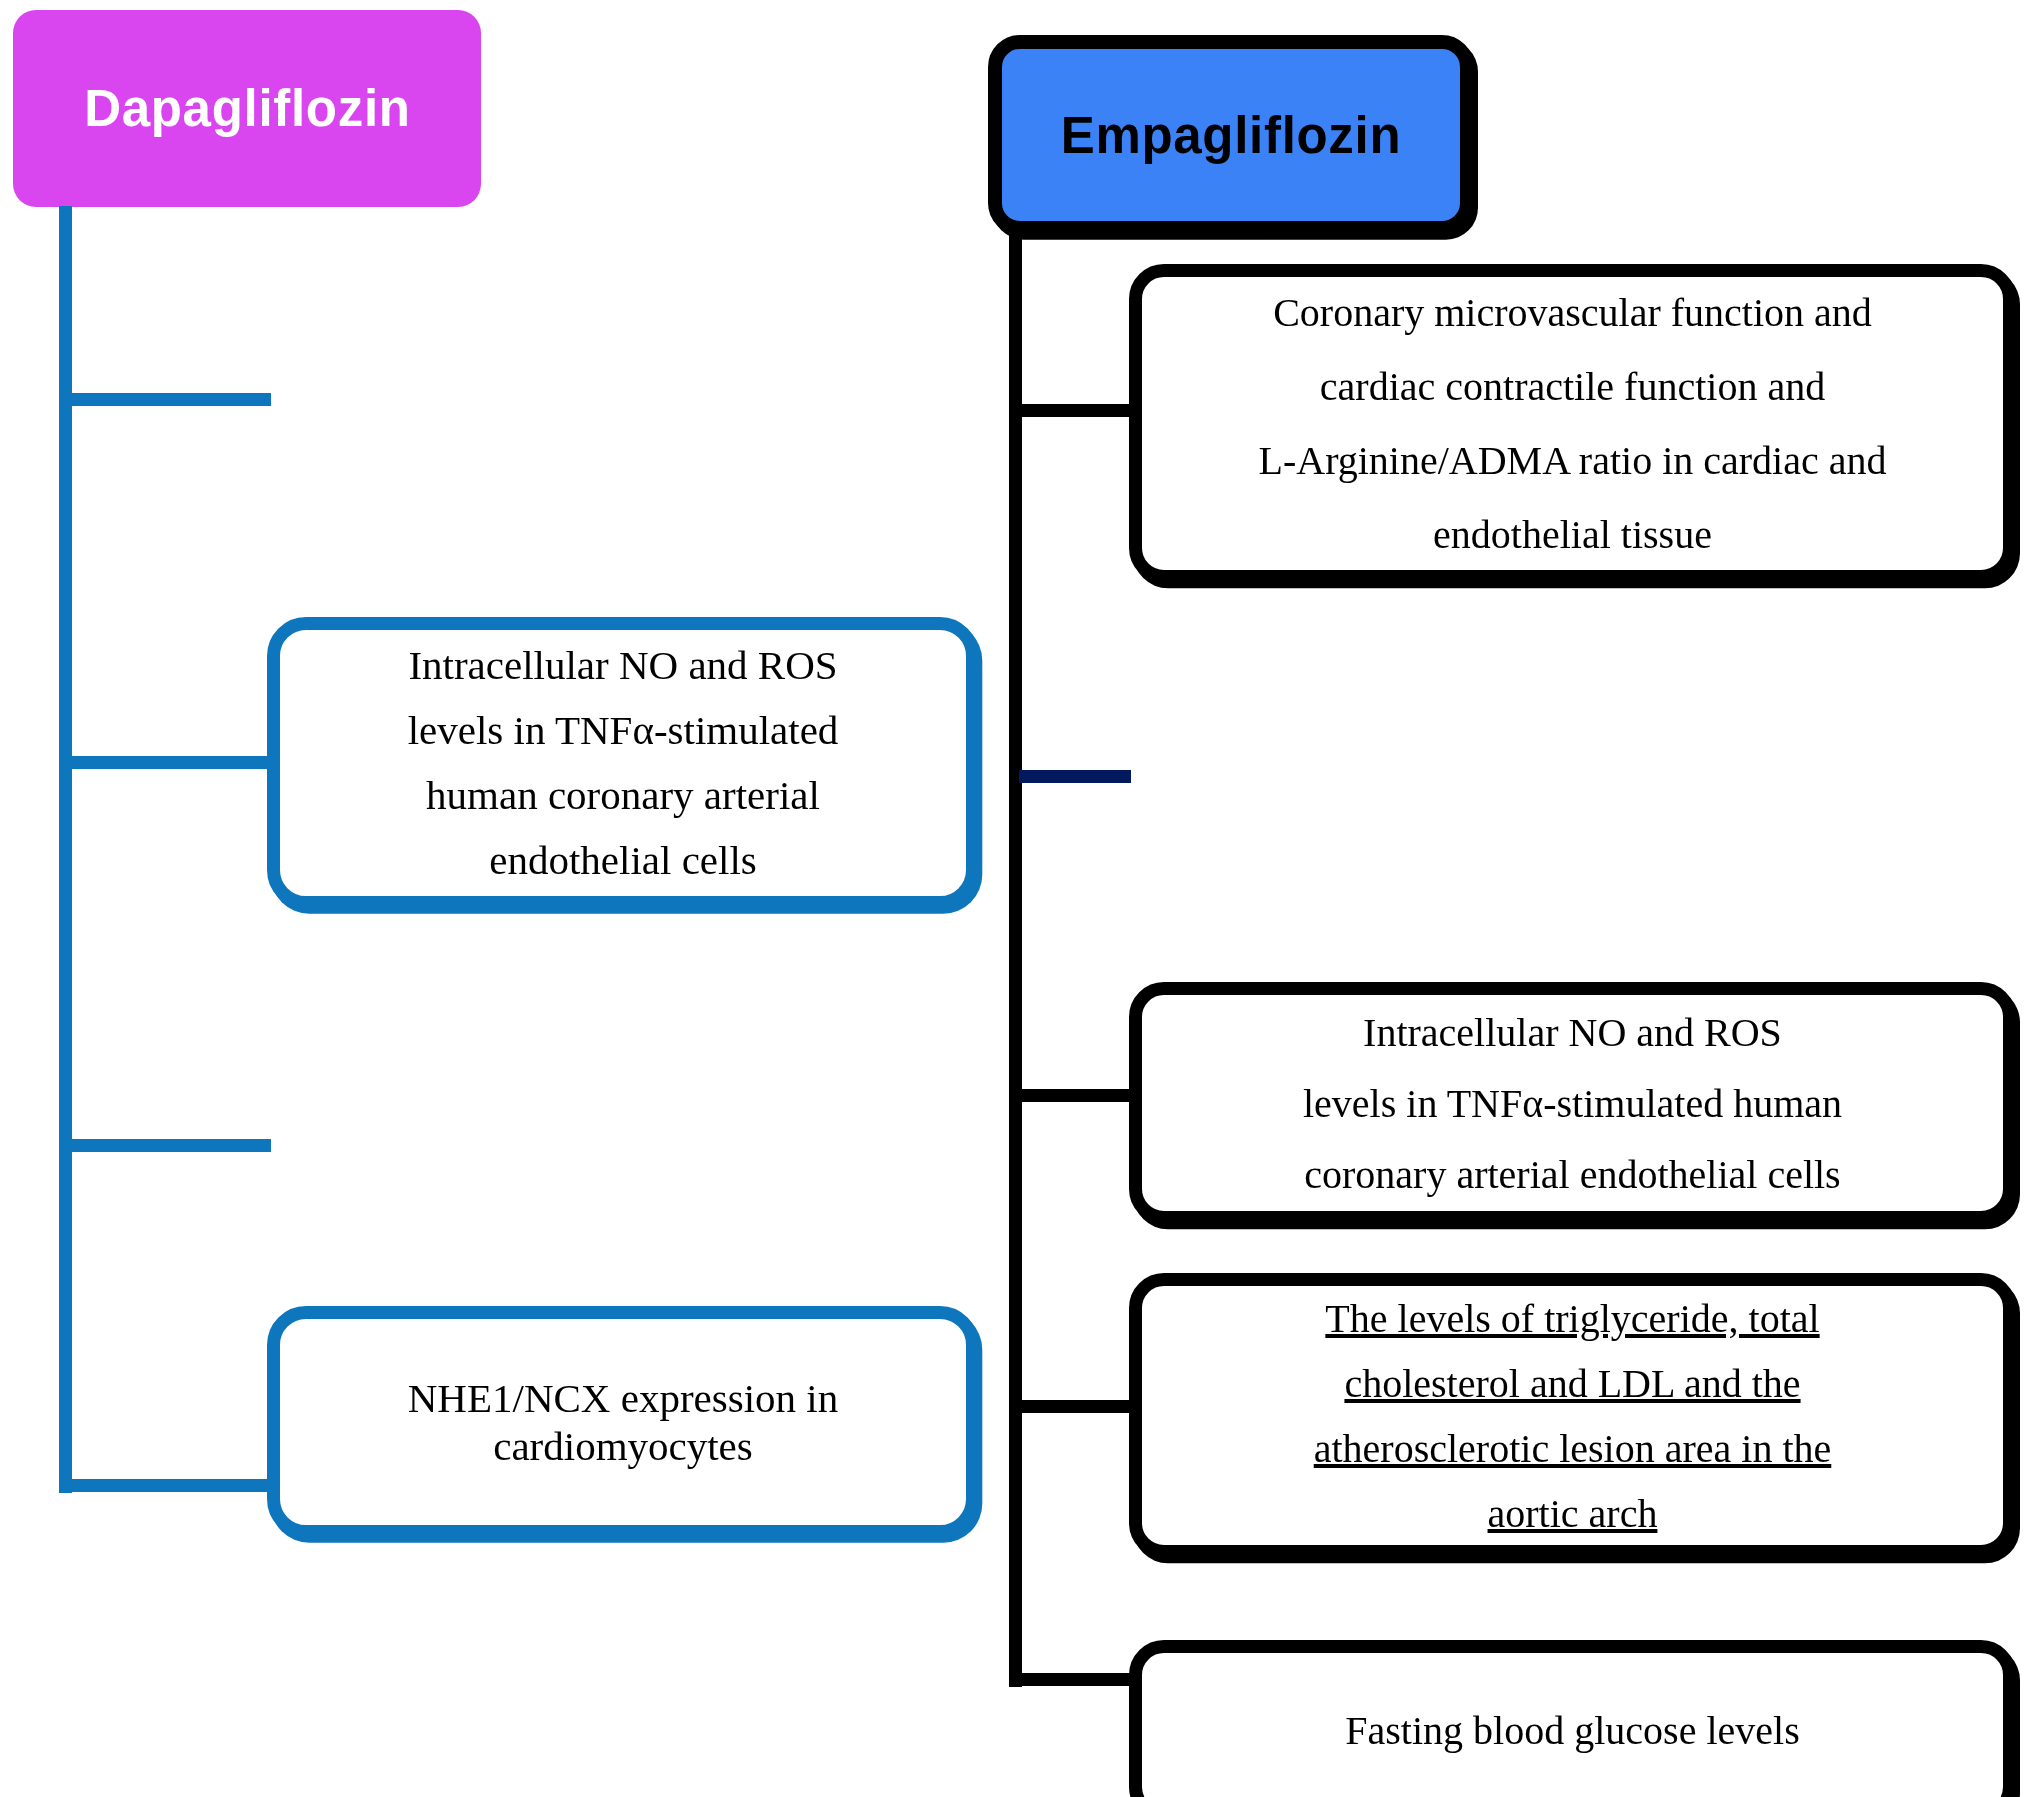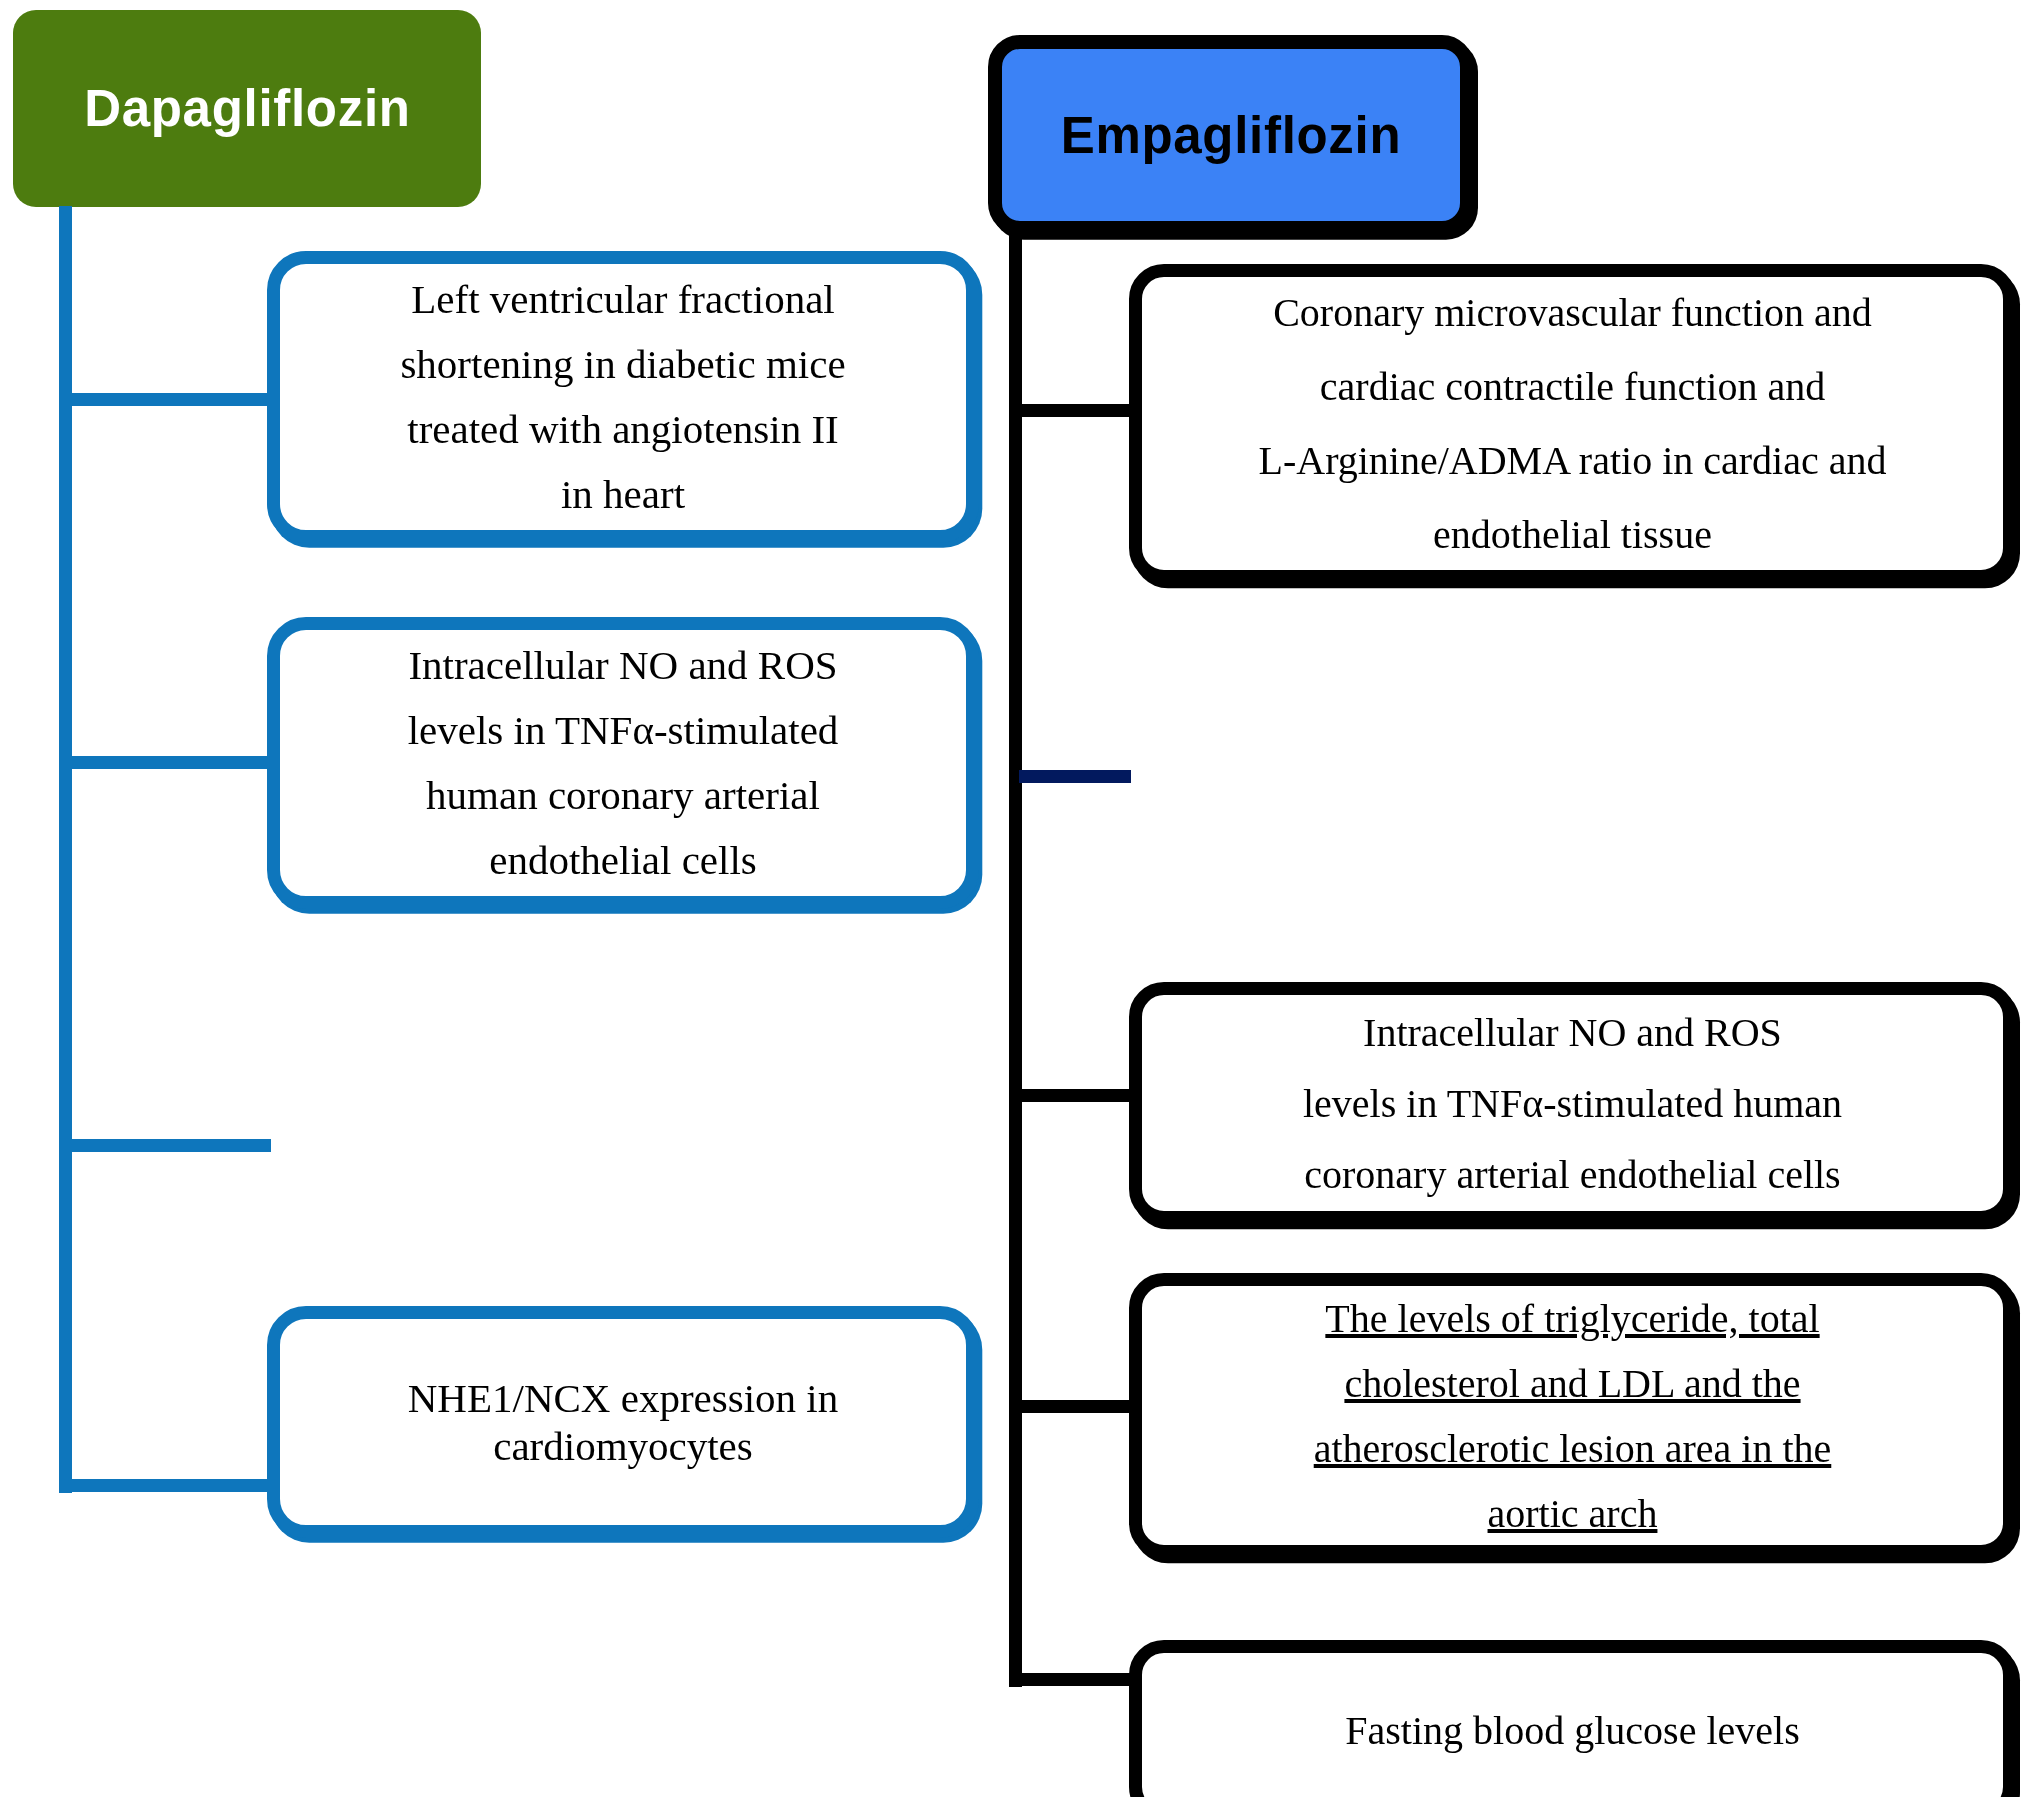--- a/index.html
+++ b/index.html
@@ -12,21 +12,21 @@
   
   .hdr{
     position:absolute;
     display:flex;align-items:center;justify-content:center;
     font-family:"Liberation Sans","DejaVu Sans",sans-serif;
     font-weight:bold;font-size:51px;letter-spacing:0.7px;
     box-sizing:border-box;
   }
   #hdr-dapa{
     left:13.4px;top:10px;width:468px;height:197px;
-    background:#4d7c0f;color:#ffffff;border-radius:23px;
+    background:#d946ef;color:#ffffff;border-radius:23px;
   }
   #hdr-empa{
     left:988px;top:35px;width:486px;height:200px;
     background:#3b82f6;color:#000000;
     border:14.7px solid #000000;border-radius:32px;
     box-shadow:4px 4.7px 0 #000000;
   }
   
   .line{position:absolute;}
   #trunk-blue {left:59px; top:206px;width:13.4px;height:1287px;background:#0E76BC;}
@@ -87,26 +87,20 @@
   <div id="br-d3" class="line branch-blue"></div>
   <div id="br-d4" class="line branch-blue"></div>
 
   <div id="trunk-black" class="line"></div>
   <div id="br-e1" class="line branch-black"></div>
   <div id="br-e2" class="line branch-black"></div>
   <div id="br-e3" class="line branch-black"></div>
   <div id="br-e4" class="line branch-black"></div>
   <div id="br-e5" class="line branch-black"></div>
 
-  <div id="box-d1" class="ebox blue-box">
-    <div class="txt">Left ventricular fractional
-shortening in diabetic mice
-treated with angiotensin II
-in heart</div>
-  </div>
   <div id="box-d2" class="ebox blue-box">
     <div class="txt">Intracellular NO and ROS
 levels in TNFα-stimulated
 human coronary arterial
 endothelial cells</div>
   </div>
   <div id="box-d4" class="ebox blue-box">
     <div class="txt">NHE1/NCX expression in
 cardiomyocytes</div>
   </div>

